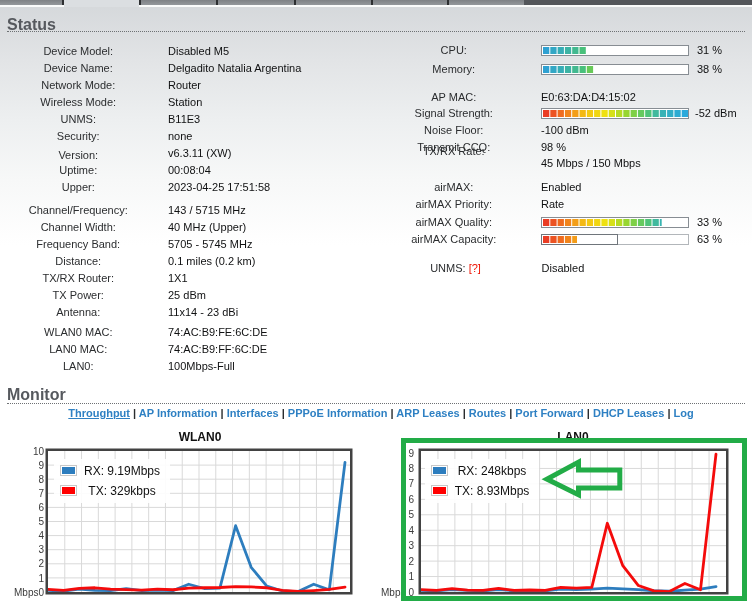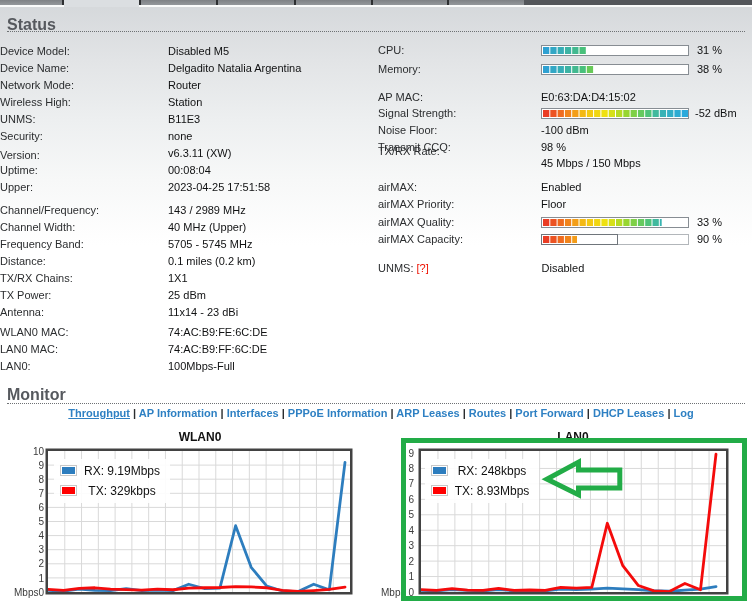--- a/index.html
+++ b/index.html
@@ -1,17 +1,17 @@
 <!DOCTYPE html>
 <html><head><meta charset="utf-8"><style>
 *{margin:0;padding:0;box-sizing:content-box}
 html,body{width:752px;height:602px;overflow:hidden}
 body{position:relative;font-family:"Liberation Sans",sans-serif;font-size:12px;
 background:linear-gradient(180deg,#d4d7da 0px,#e2e4e6 60px,#edeff0 120px,#f7f8f8 180px,#ffffff 245px,#ffffff 100%);}
-.lb{position:absolute;text-align:left;color:#2b2d2f;font-size:11px;line-height:15px;white-space:nowrap}
+.lb{position:absolute;text-align:center;color:#2b2d2f;font-size:11px;line-height:15px;white-space:nowrap}
 .vl{position:absolute;color:#101112;font-size:11px;line-height:15px;white-space:nowrap}
 .hd{position:absolute;left:7px;font-size:16px;font-weight:bold;color:#56595e;line-height:14px}
 .dot{position:absolute;left:7px;width:738px;border-top:1px dotted #6e7174;height:0}
 .sw{position:absolute;width:15px;height:9px;border:1px solid #c8c8c8;background:#fff}
 .sw>div{width:13px;height:7px;margin:1px}
 .lg{position:absolute;font-size:12px;color:#111;line-height:14px;text-align:center;white-space:nowrap}
 .ttl{position:absolute;font-size:12px;font-weight:bold;color:#111;line-height:13px;text-align:center;z-index:5}
 </style></head>
 <body>
 <div style="position:absolute;left:0;top:5px;width:752px;height:1.5px;background:#fafbfb"></div>
@@ -30,41 +30,41 @@
 <div style="position:absolute;left:63.5px;top:0;width:75.5px;height:7px;background:#dbdee1"></div>
 <div style="position:absolute;left:524px;top:0;width:228px;height:5px;background:#54575b"></div>
 <div class="hd" style="top:18px">Status</div>
 <div class="dot" style="top:31px"></div>
 <div class="lb" style="top:43.5px;left:0;width:156.5px">Device Model:</div>
 <div class="vl" style="top:43.5px;left:168px">Disabled M5</div>
 <div class="lb" style="top:60.5px;left:0;width:156.5px">Device Name:</div>
 <div class="vl" style="top:60.5px;left:168px">Delgadito Natalia Argentina</div>
 <div class="lb" style="top:77.5px;left:0;width:156.5px">Network Mode:</div>
 <div class="vl" style="top:77.5px;left:168px">Router</div>
-<div class="lb" style="top:94.5px;left:0;width:156.5px">Wireless High:</div>
+<div class="lb" style="top:94.5px;left:0;width:156.5px">Wireless Mode:</div>
 <div class="vl" style="top:94.5px;left:168px">Station</div>
 <div class="lb" style="top:111.5px;left:0;width:156.5px">UNMS:</div>
 <div class="vl" style="top:111.5px;left:168px">B11E3</div>
 <div class="lb" style="top:128.5px;left:0;width:156.5px">Security:</div>
 <div class="vl" style="top:129px;left:168px">none</div>
 <div class="lb" style="top:148px;left:0;width:156.5px">Version:</div>
 <div class="vl" style="top:145.5px;left:168px">v6.3.11 (XW)</div>
 <div class="lb" style="top:162.5px;left:0;width:156.5px">Uptime:</div>
 <div class="vl" style="top:162.5px;left:168px">00:08:04</div>
 <div class="lb" style="top:179.5px;left:0;width:156.5px">Upper:</div>
 <div class="vl" style="top:179.5px;left:168px">2023-04-25 17:51:58</div>
 <div class="lb" style="top:202.5px;left:0;width:156.5px">Channel/Frequency:</div>
-<div class="vl" style="top:202.5px;left:168px">143 / 2989 MHz</div>
+<div class="vl" style="top:202.5px;left:168px">143 / 5715 MHz</div>
 <div class="lb" style="top:219.5px;left:0;width:156.5px">Channel Width:</div>
 <div class="vl" style="top:219.5px;left:168px">40 MHz (Upper)</div>
 <div class="lb" style="top:236.5px;left:0;width:156.5px">Frequency Band:</div>
 <div class="vl" style="top:236.5px;left:168px">5705 - 5745 MHz</div>
 <div class="lb" style="top:253.5px;left:0;width:156.5px">Distance:</div>
 <div class="vl" style="top:253.5px;left:168px">0.1 miles (0.2 km)</div>
-<div class="lb" style="top:270.5px;left:0;width:156.5px">TX/RX Chains:</div>
+<div class="lb" style="top:270.5px;left:0;width:156.5px">TX/RX Router:</div>
 <div class="vl" style="top:270.5px;left:168px">1X1</div>
 <div class="lb" style="top:287.5px;left:0;width:156.5px">TX Power:</div>
 <div class="vl" style="top:287.5px;left:168px">25 dBm</div>
 <div class="lb" style="top:304.5px;left:0;width:156.5px">Antenna:</div>
 <div class="vl" style="top:304.5px;left:168px">11x14 - 23 dBi</div>
 <div class="lb" style="top:324.5px;left:0;width:156.5px">WLAN0 MAC:</div>
 <div class="vl" style="top:324.5px;left:168px">74:AC:B9:FE:6C:DE</div>
 <div class="lb" style="top:341.5px;left:0;width:156.5px">LAN0 MAC:</div>
 <div class="vl" style="top:341.5px;left:168px">74:AC:B9:FF:6C:DE</div>
 <div class="lb" style="top:358.5px;left:0;width:156.5px">LAN0:</div>
@@ -127,21 +127,21 @@
 <div class="vl" style="top:105.5px;left:695px">-52 dBm</div>
 <div class="lb" style="top:122.5px;left:378px;width:151.5px">Noise Floor:</div>
 <div class="vl" style="top:122.5px;left:541px">-100 dBm</div>
 <div class="lb" style="top:139.5px;left:378px;width:151.5px">Transmit CCQ:</div>
 <div class="vl" style="top:139.5px;left:541px">98 %</div>
 <div class="lb" style="top:144px;left:378px;width:151.5px">TX/RX Rate:</div>
 <div class="vl" style="top:156.0px;left:541px">45 Mbps / 150 Mbps</div>
 <div class="lb" style="top:179.5px;left:378px;width:151.5px">airMAX:</div>
 <div class="vl" style="top:179.5px;left:541px">Enabled</div>
 <div class="lb" style="top:196.5px;left:378px;width:151.5px">airMAX Priority:</div>
-<div class="vl" style="top:196.5px;left:541px">Floor</div>
+<div class="vl" style="top:196.5px;left:541px">Rate</div>
 <div class="lb" style="top:214.5px;left:378px;width:151.5px">airMAX Quality:</div>
 <div style="position:absolute;top:216.5px;left:541px">
     <svg width="148" height="11" style="display:block">
       <rect x="0.5" y="0.5" width="147" height="10" fill="#ffffff" stroke="#878d93" stroke-width="1"></rect>
       <rect x="2.0" y="2" width="6.3" height="7" fill="#ea3c24"></rect>
       <rect x="9.3" y="2" width="6.3" height="7" fill="#ec5322"></rect>
       <rect x="16.6" y="2" width="6.3" height="7" fill="#ef6b1f"></rect>
       <rect x="23.9" y="2" width="6.3" height="7" fill="#f1841b"></rect>
       <rect x="31.2" y="2" width="6.3" height="7" fill="#f39e17"></rect>
       <rect x="38.5" y="2" width="6.3" height="7" fill="#f4b914"></rect>
@@ -164,21 +164,21 @@
     <svg width="148" height="11" style="display:block">
       <rect x="0.5" y="0.5" width="147" height="10" fill="#ffffff" stroke="#b2b6ba" stroke-width="1"></rect>
       <rect x="2.0" y="2" width="6.3" height="7" fill="#ea3c24"></rect>
       <rect x="9.3" y="2" width="6.3" height="7" fill="#ec5322"></rect>
       <rect x="16.6" y="2" width="6.3" height="7" fill="#ef6b1f"></rect>
       <rect x="23.9" y="2" width="6.3" height="7" fill="#f1841b"></rect>
       <rect x="31.2" y="2" width="4.8" height="7" fill="#f39c18"></rect>
       <rect x="0.5" y="0.5" width="76" height="10" fill="none" stroke="#6f757b" stroke-width="1"></rect>
     </svg>
   </div>
-<div class="vl" style="top:232.0px;left:697px">90 %</div>
+<div class="vl" style="top:232.0px;left:697px">63 %</div>
 <div class="lb" style="top:260.5px;left:378px;width:155px">UNMS: <span style="color:#ee1100">[?]</span></div>
 <div class="vl" style="top:260.5px;left:541.5px">Disabled</div>
 <div class="hd" style="top:387.5px">Monitor</div>
 <div class="dot" style="top:402.5px"></div>
 <div style="position:absolute;top:407px;left:10px;width:742px;text-align:center;font-size:11px;font-weight:bold;color:#2a2c2e">
 <span class="mn" style="text-decoration:underline">Throughput</span> | <span class="mn">AP Information</span> | <span class="mn">Interfaces</span> | <span class="mn">PPPoE Information</span> | <span class="mn">ARP Leases</span> | <span class="mn">Routes</span> | <span class="mn">Port Forward</span> | <span class="mn">DHCP Leases</span> | <span class="mn">Log</span>
 </div>
 <svg style="position:absolute;left:0px;top:425px" width="378" height="177">
     <rect x="46" y="24" width="306" height="145" fill="#ffffff"></rect>
     <line x1="64.78" y1="26" x2="64.78" y2="167" stroke="#d9d9d9" stroke-width="1"></line>

